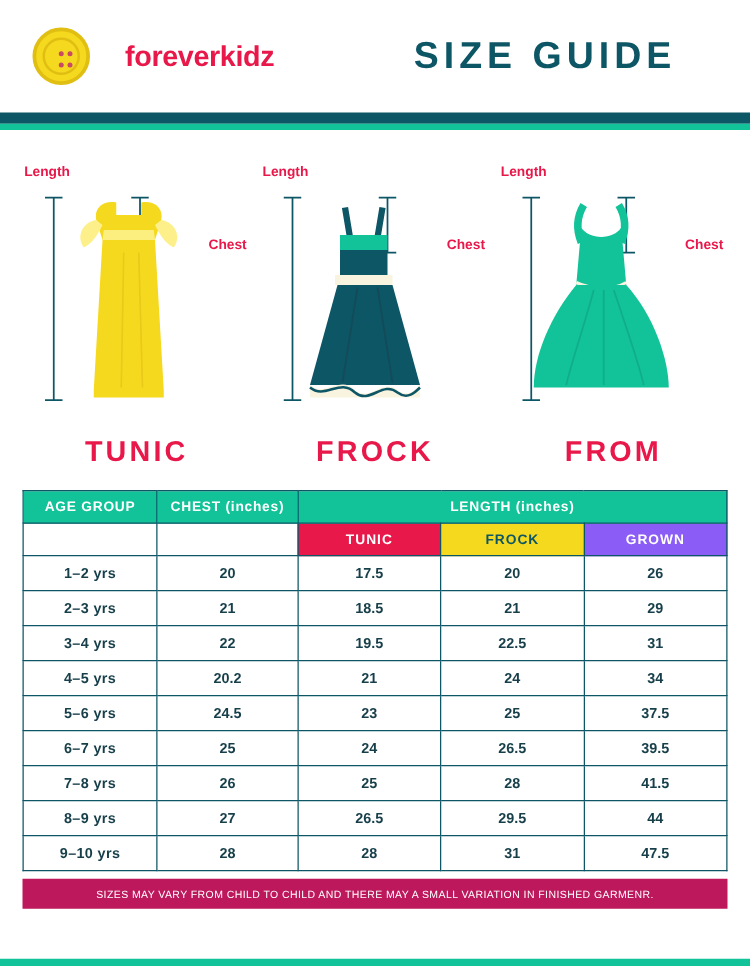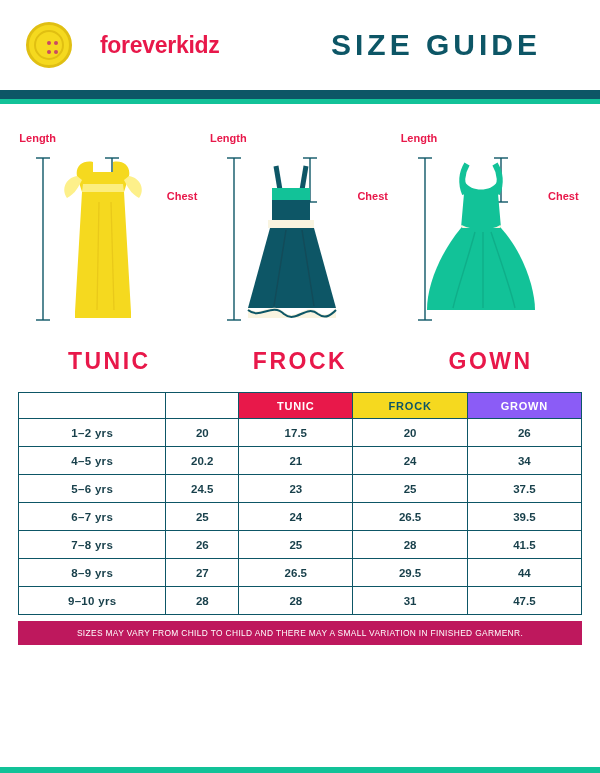--- a/index.html
+++ b/index.html
@@ -282,44 +282,63 @@
         </svg>
         <span class="lbl lbl-length">Length</span>
         <span class="lbl lbl-chest">Chest</span>
       </div>
 
     </div>
 
     <div class="names">
       <div class="dress-name">TUNIC</div>
       <div class="dress-name">FROCK</div>
-      <div class="dress-name">GOWN</div>
+      <div class="dress-name">FROM</div>
     </div>
   </div>
 
   <div class="table-wrap">
     <table>
       <thead>
+        <tr>
+          <th class="hdr-green" style="width:19%">AGE GROUP</th>
+          <th class="hdr-green" style="width:20%">CHEST (inches)</th>
+          <th class="hdr-green" colspan="3">LENGTH (inches)</th>
+        </tr>
         <tr class="sub-row">
           <td class="sub-blank"></td>
           <td class="sub-blank"></td>
           <td class="sub-tunic" style="width:20.3%">TUNIC</td>
           <td class="sub-frock" style="width:20.3%">FROCK</td>
           <td class="sub-gown" style="width:20.3%">GROWN</td>
         </tr>
       </thead>
       <tbody>
         <tr>
           <td class="age">1–2 yrs</td>
           <td>20</td>
           <td>17.5</td>
           <td>20</td>
           <td>26</td>
         </tr>
         <tr>
+          <td class="age">2–3 yrs</td>
+          <td>21</td>
+          <td>18.5</td>
+          <td>21</td>
+          <td>29</td>
+        </tr>
+        <tr>
+          <td class="age">3–4 yrs</td>
+          <td>22</td>
+          <td>19.5</td>
+          <td>22.5</td>
+          <td>31</td>
+        </tr>
+        <tr>
           <td class="age">4–5 yrs</td>
           <td>20.2</td>
           <td>21</td>
           <td>24</td>
           <td>34</td>
         </tr>
         <tr>
           <td class="age">5–6 yrs</td>
           <td>24.5</td>
           <td>23</td>

